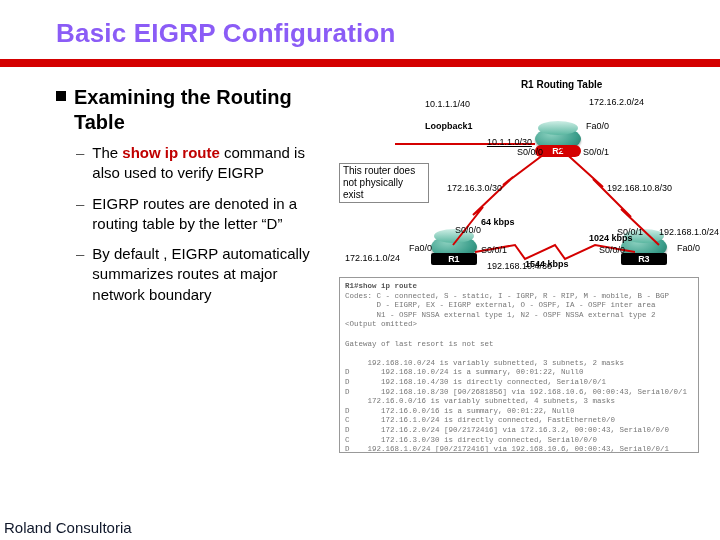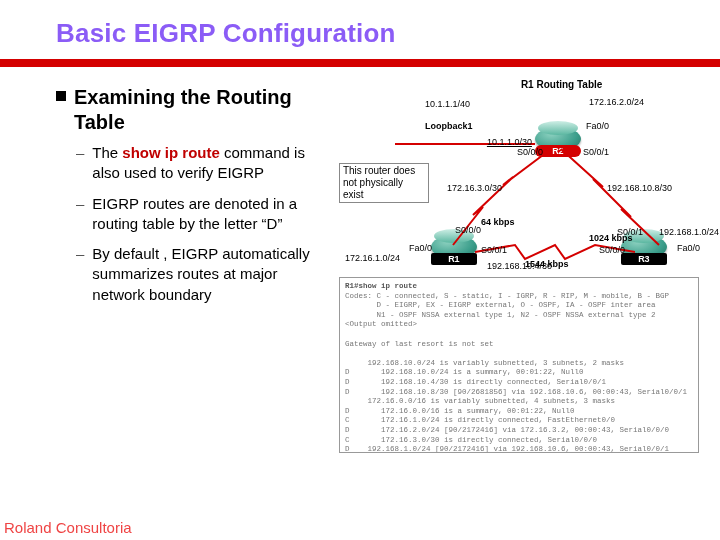--- a/index.html
+++ b/index.html
@@ -59,21 +59,21 @@
   .terminal {
     position:absolute; left:0; top:192px; width:360px; height:176px;
     border:1px solid #999; background:#fff; color:#777;
     font-family:"Courier New",monospace; font-size:7.5px; line-height:1.28;
     padding:4px 5px; overflow:hidden; white-space:pre;
   }
   .terminal .hdr-line { font-weight:bold; color:#555; }
 
   .footer {
     position:absolute; left:0; bottom:0; width:720px;
-    font-size:15px; color:#ef4444; padding:6px 4px 4px;
+    font-size:15px; color:#0f172a; padding:6px 4px 4px;
     filter: blur(.3px);
   }
 </style>
 </head>
 <body>
 
 <div class="slide">
   <div class="title">Basic EIGRP Configuration</div>
   <div class="redbar"></div>
 

